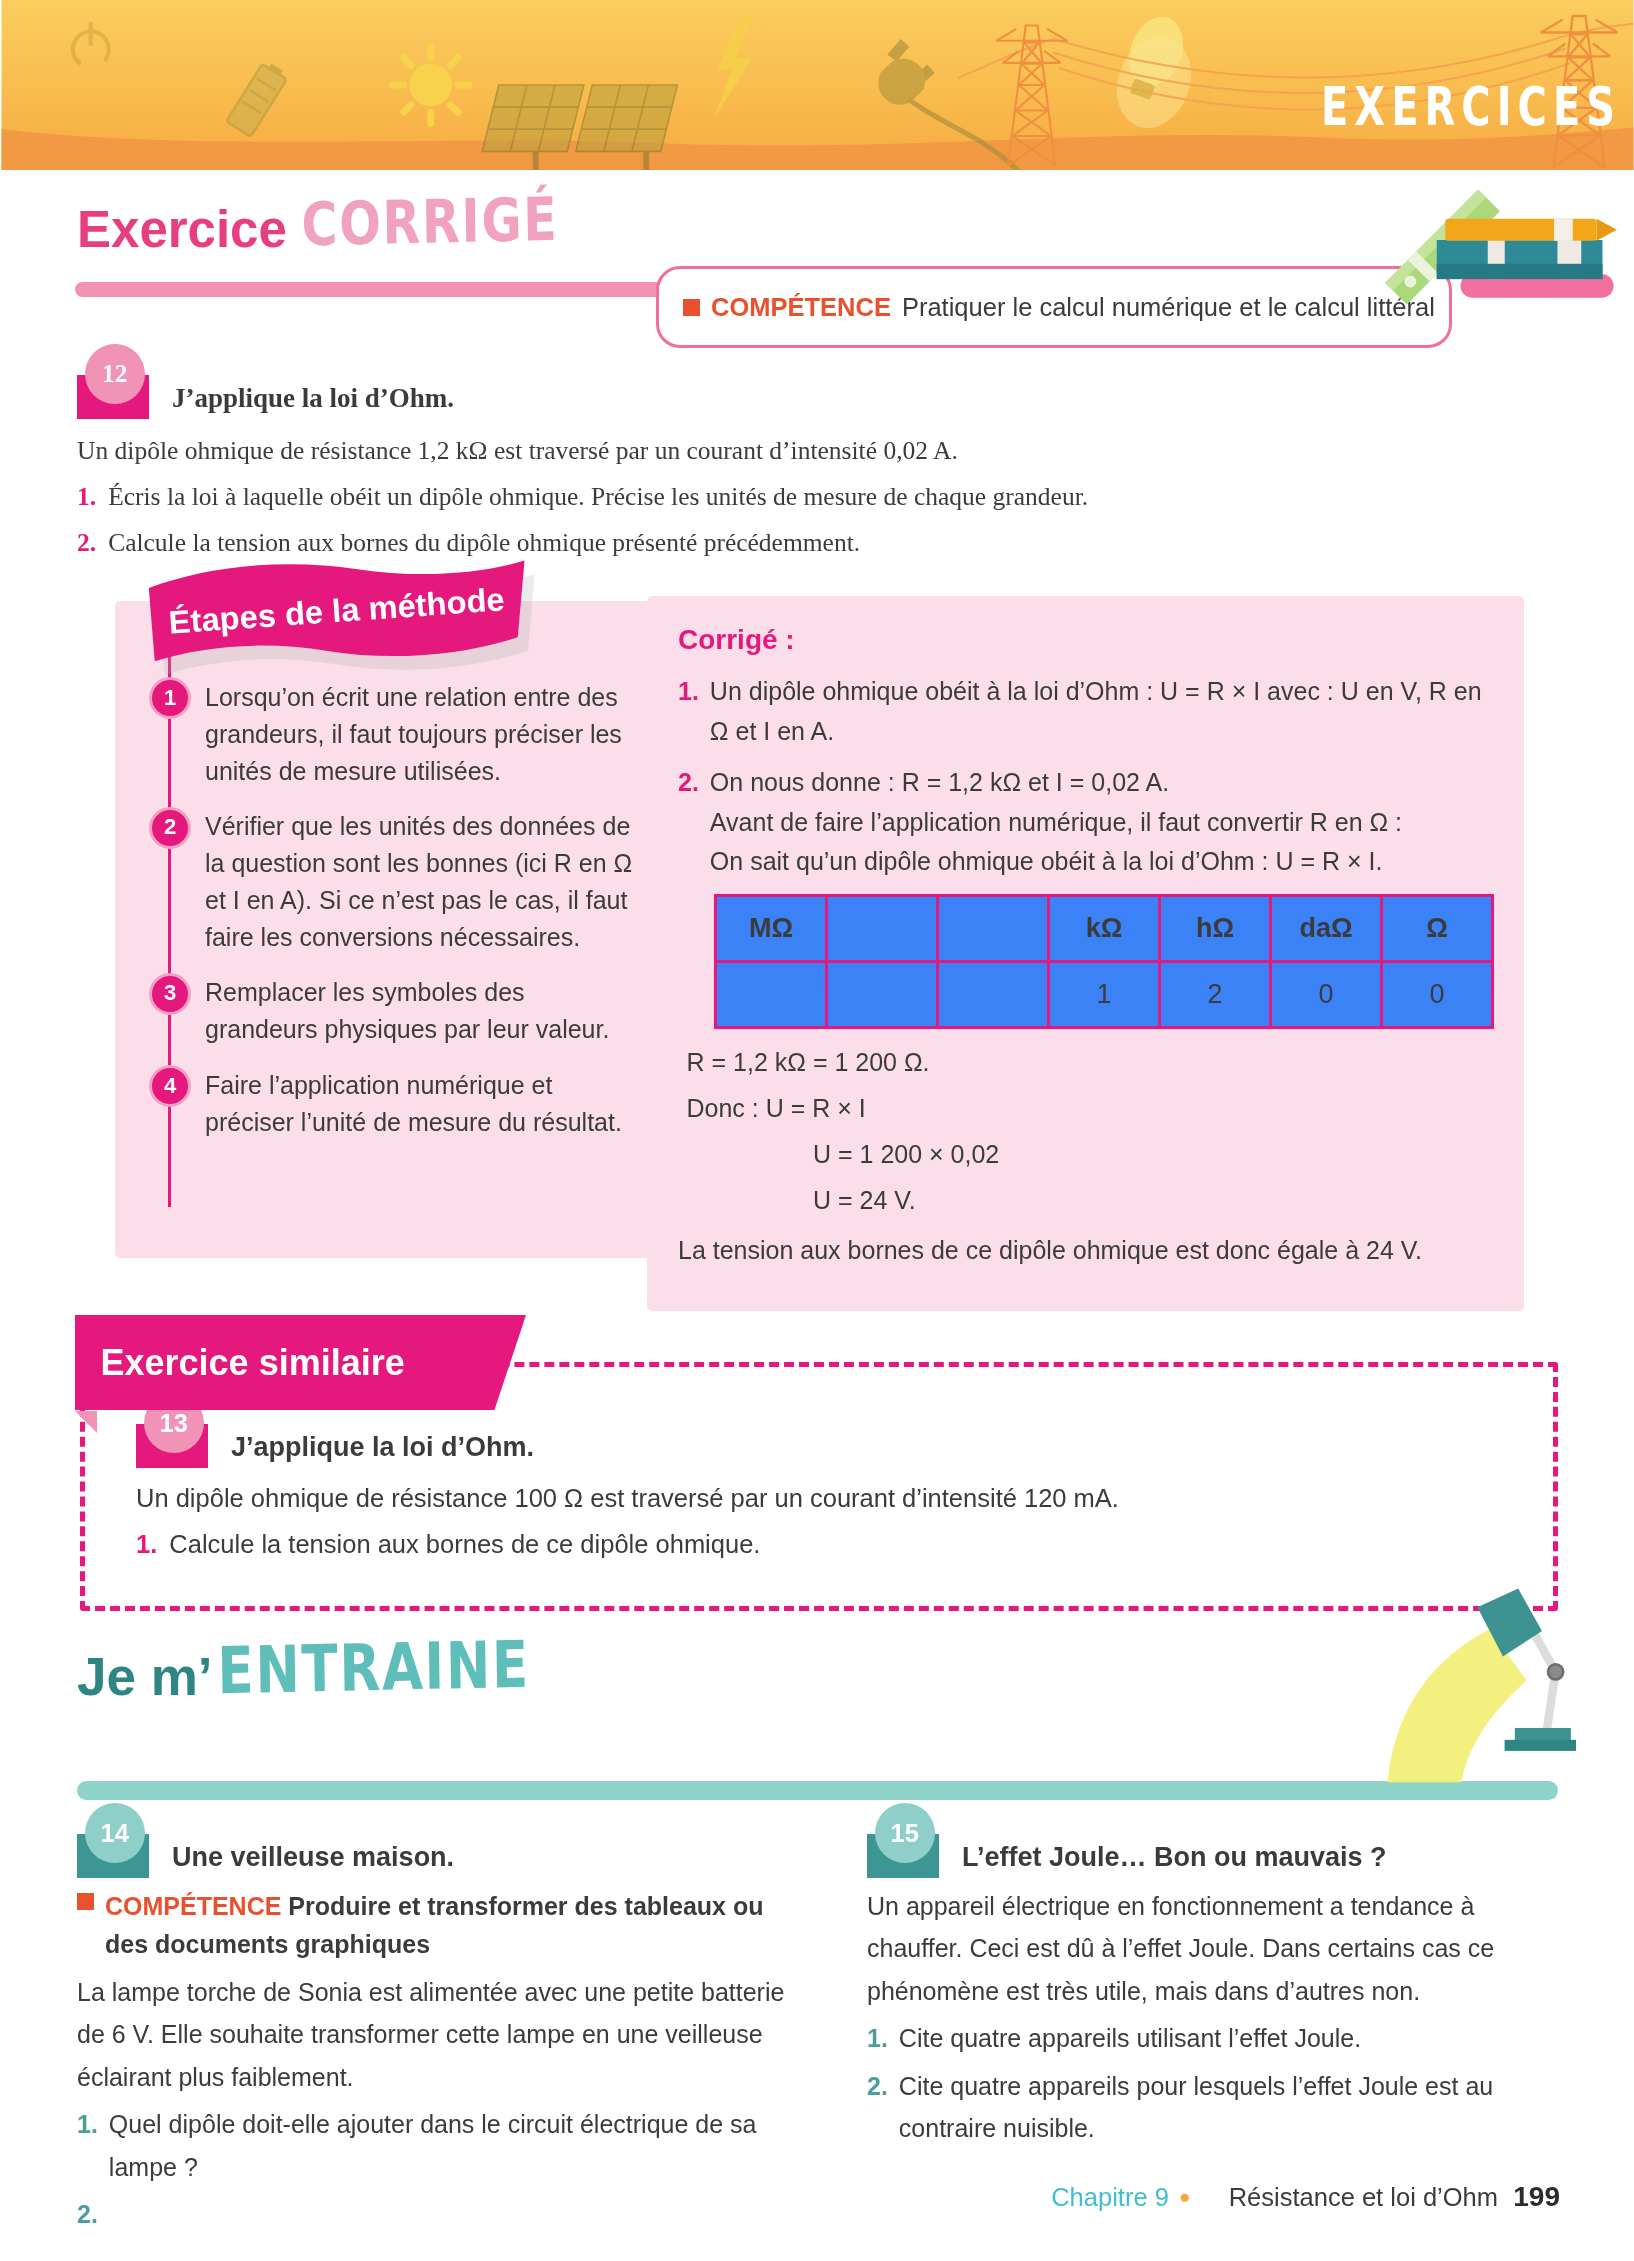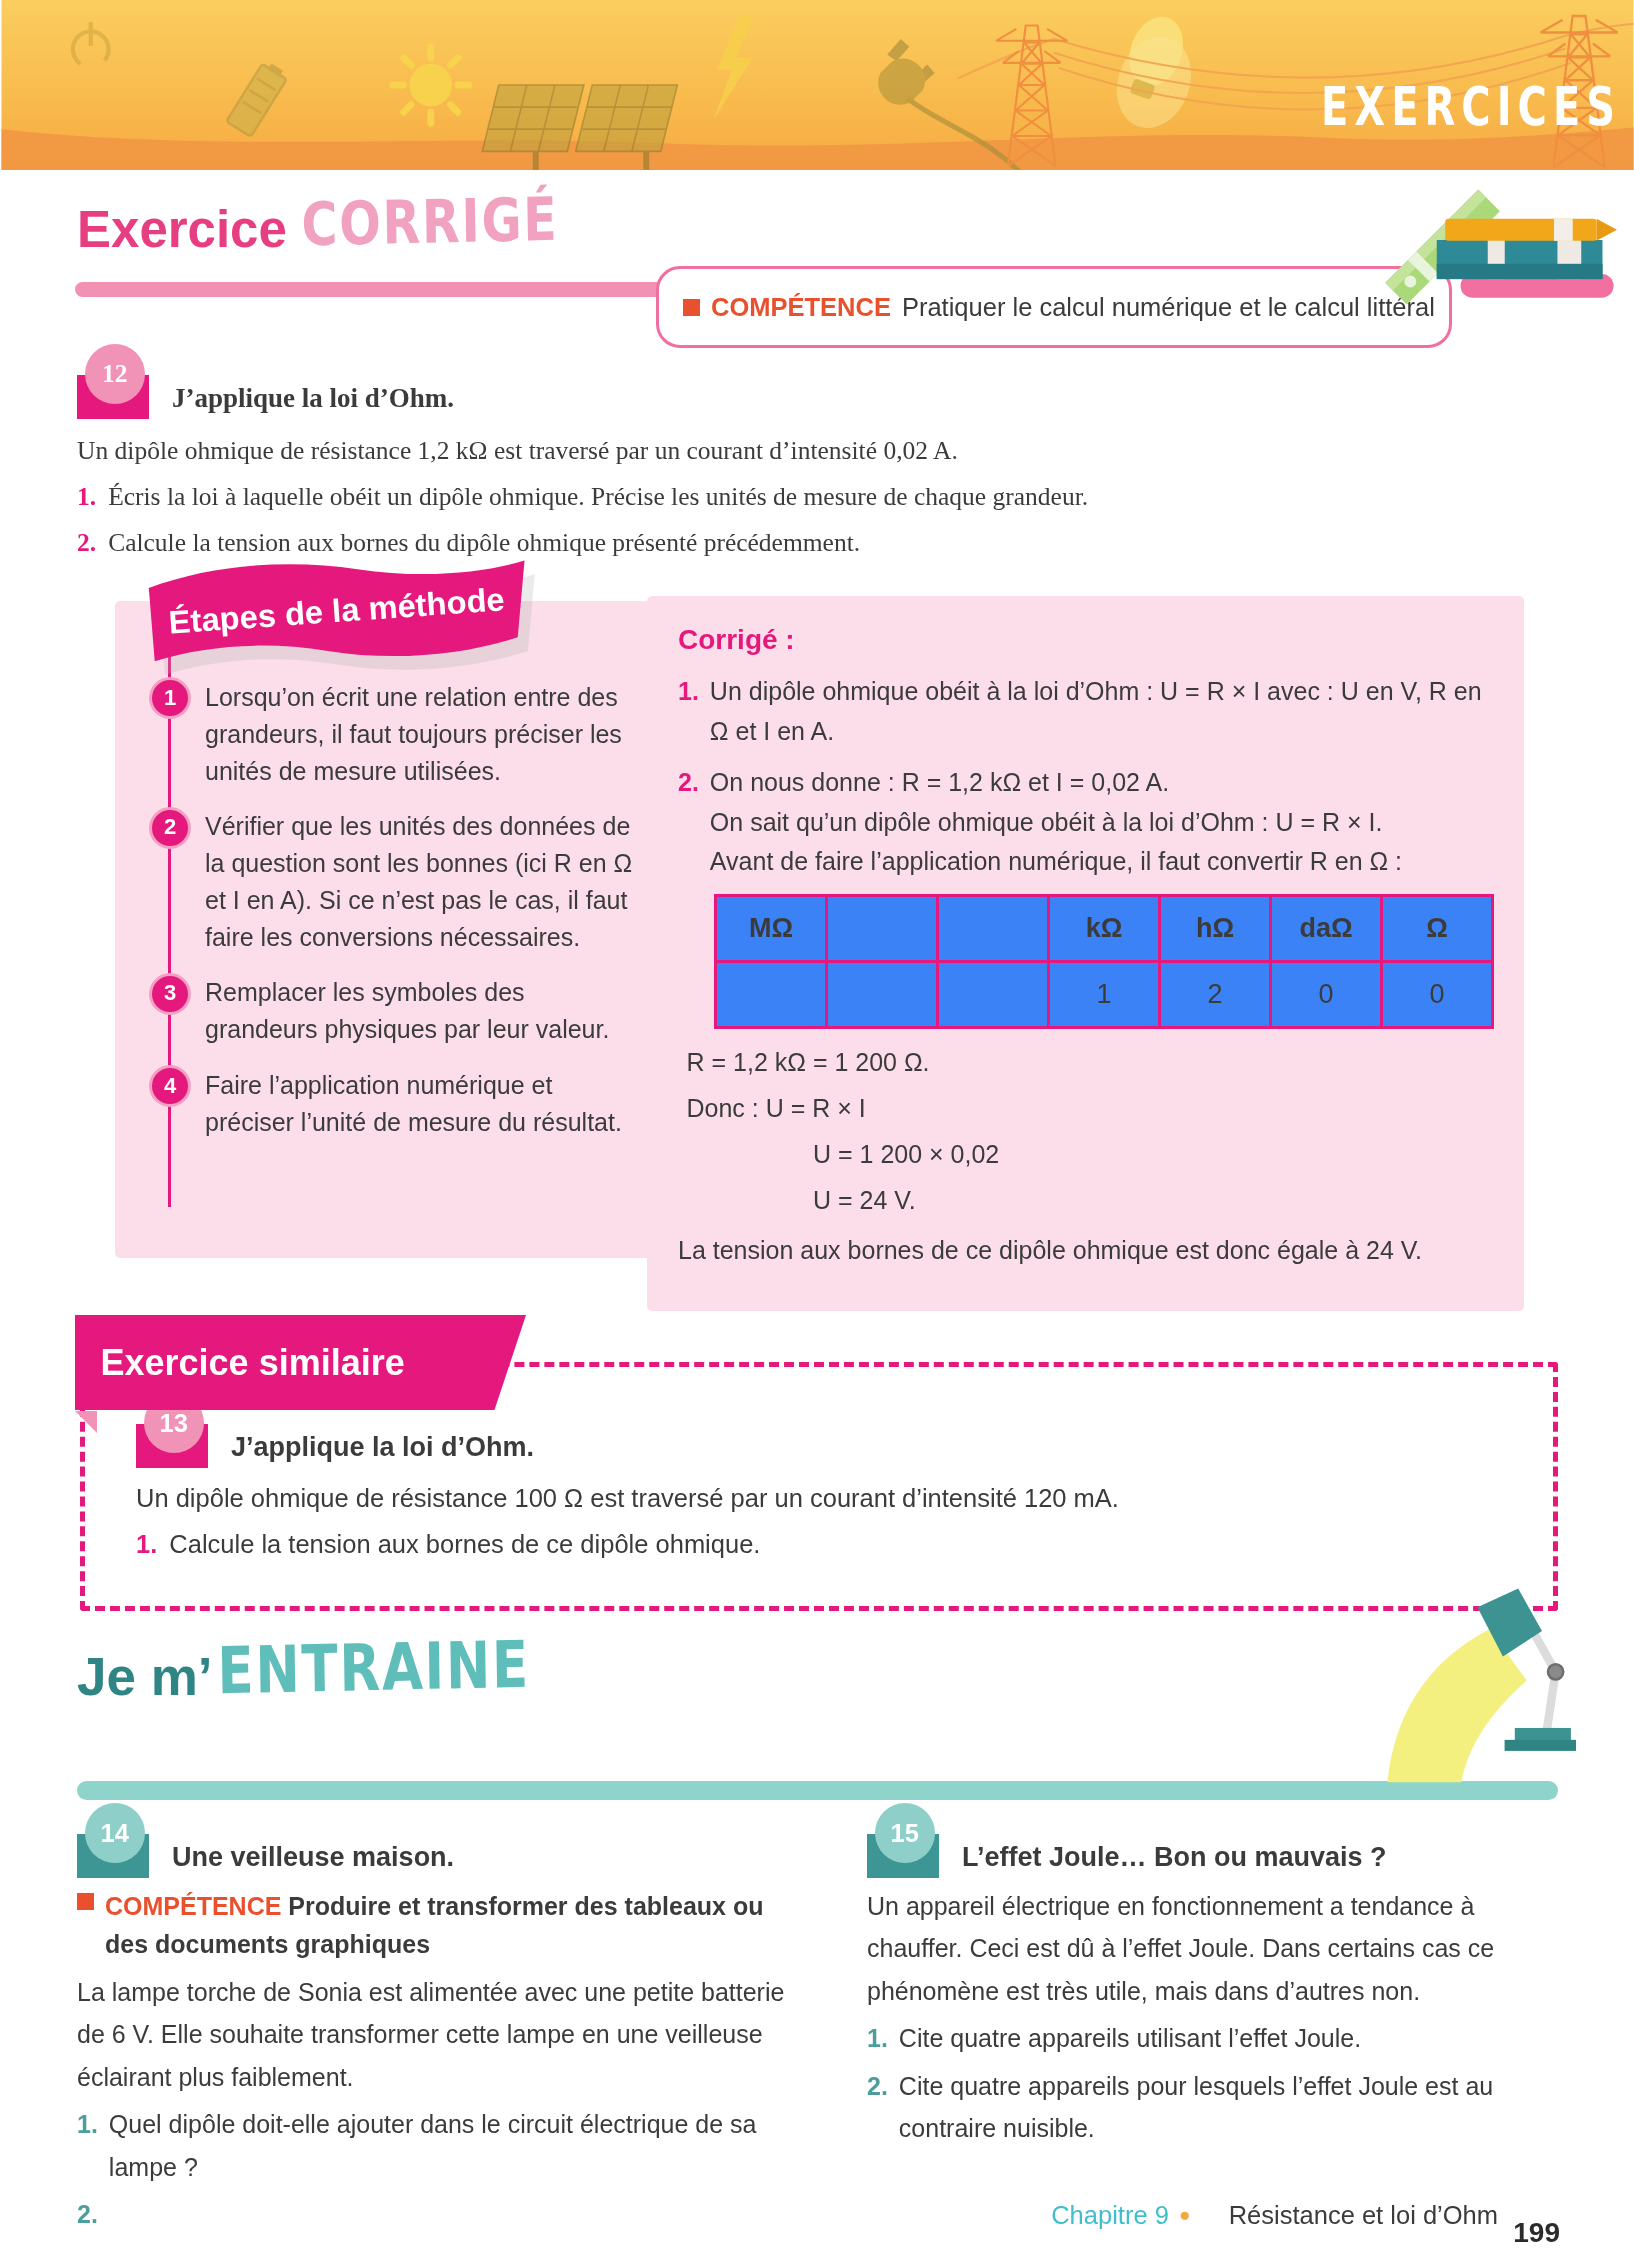--- a/index.html
+++ b/index.html
@@ -100,21 +100,21 @@
   .train-body{font-size:25px;line-height:1.7;margin-top:6.8px;}
   .train-q{display:flex;gap:11px;font-size:25px;line-height:1.7;margin-top:5.1px;}
   .competence-line{display:flex;gap:11px;margin-top:8.5px;font-size:25px;line-height:1.55;font-weight:bold;}
   .competence-line .red-square{margin-top:6px;}
 
   
   .footer{position:absolute;right:75px;top:2181px;display:flex;align-items:center;gap:10.2px;font-size:25.5px;}
   .footer-chapter{color:#3fbfcb;}
   .footer-dot{color:#f5a83c;font-size:19px;}
   .footer-title{color:#3b3b3b;margin-left:28px;}
-  .footer-page{color:#2b2b2b;font-weight:bold;font-size:28px;margin-left:5.1px;margin-top:36px;}
+  .footer-page{color:#2b2b2b;font-weight:bold;font-size:28px;margin-left:5.1px;}
 </style>
 </head>
 <body>
 
 <div class="page">
 
   <div class="header">
     <svg width="1635" height="170" viewBox="0 0 1920 200">
       <defs>
         <linearGradient id="hg" x1="0" y1="0" x2="0" y2="1">
@@ -268,22 +268,22 @@
   <div class="corrige-box">
     <div class="corrige-heading">Corrigé :</div>
     <div class="sol-item">
       <span class="sol-num">1.</span>
       <span>Un dipôle ohmique obéit à la loi d’Ohm : U = R × I avec : U en V, R en Ω et I en A.</span>
     </div>
     <div class="sol-item">
       <span class="sol-num">2.</span>
       <span>
         <p>On nous donne : R = 1,2 kΩ et I = 0,02 A.</p>
+        <p>Avant de faire l’application numérique, il faut convertir R en Ω :</p>
         <p>On sait qu’un dipôle ohmique obéit à la loi d’Ohm : U = R × I.</p>
-        <p>Avant de faire l’application numérique, il faut convertir R en Ω :</p>
       </span>
     </div>
     <table class="conv-table">
       <tbody>
           <tr>
         <th>MΩ</th>
         <th></th>
         <th></th>
         <th>kΩ</th>
         <th>hΩ</th>

